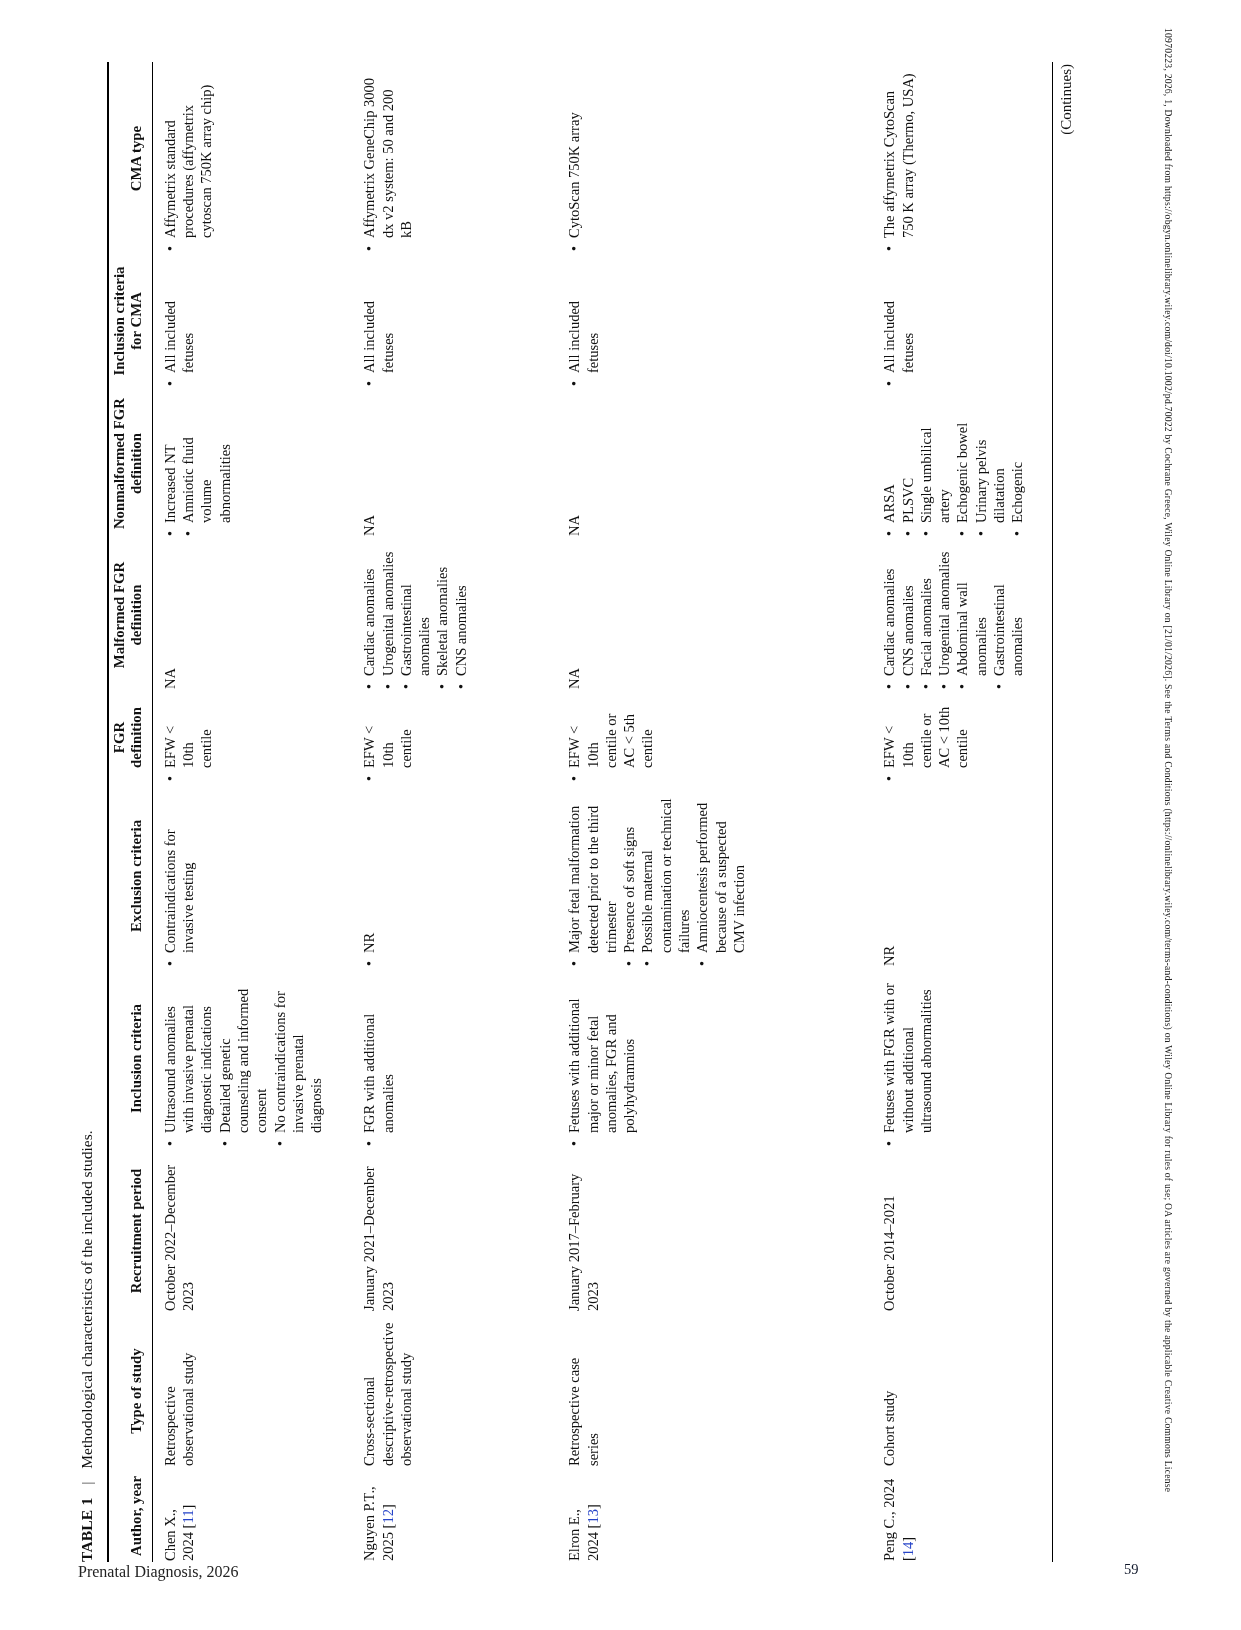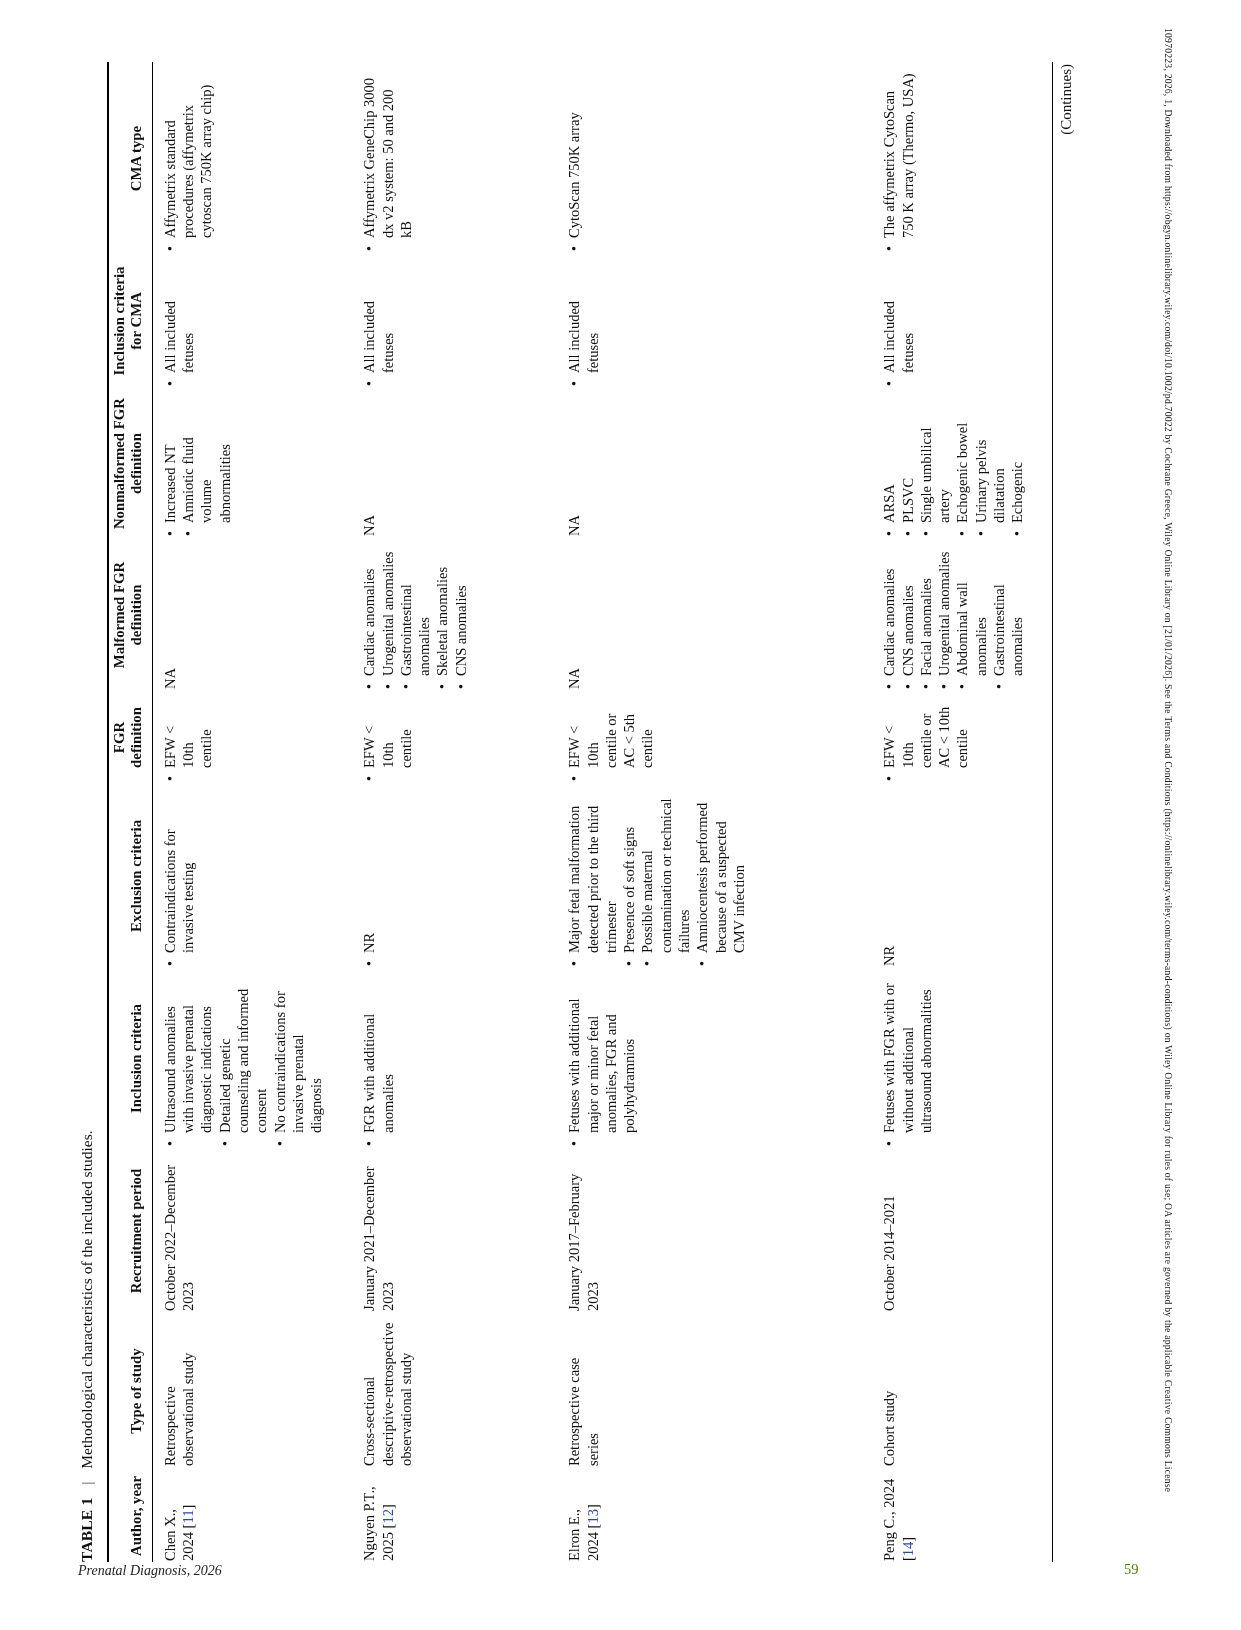--- a/index.html
+++ b/index.html
@@ -33,25 +33,25 @@
   tbody tr:nth-child(2){ height:205px; }
   tbody tr:nth-child(3){ height:315px; }
   tbody tr:nth-child(4){ height:180px; }
   .bl { display:flex; }
   .bm { flex:0 0 13px; text-align:left; }
   .bt { flex:1 1 auto; min-width:0; }
   .ref { color:var(--link,#2644c8); }
   .continues { text-align:right; font-size:15px; margin-top:5px; padding-right:2px; }
   .footer-journal {
     position:absolute; left:78px; top:1563px;
-    font-style:italic; font-size:14px; color:#222; white-space:nowrap;
+    font-size:16px; color:#222; white-space:nowrap;
   }
   .footer-page {
     position:absolute; left:1124px; top:1561px;
-    font-size:14.5px; color:#4d7c0f;
+    font-size:14.5px; color:#0f172a;
   }
   .sidebar-rights {
     position:absolute; left:1174px; top:28px;
     transform:rotate(90deg); transform-origin:0 0;
     font-size:9.6px; letter-spacing:0.25px; color:#222; white-space:nowrap;
   }
 </style>
 </head>
 <body>
 

